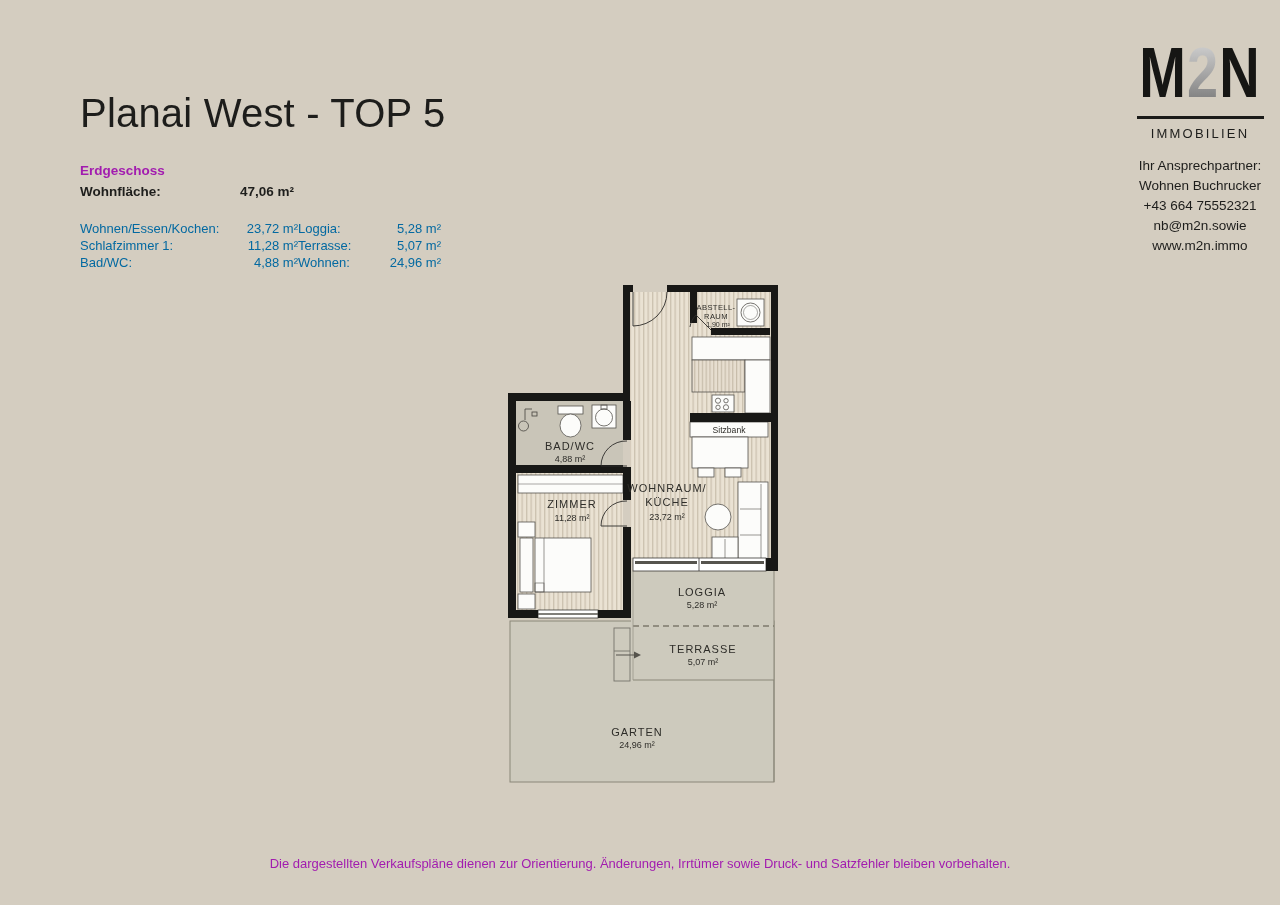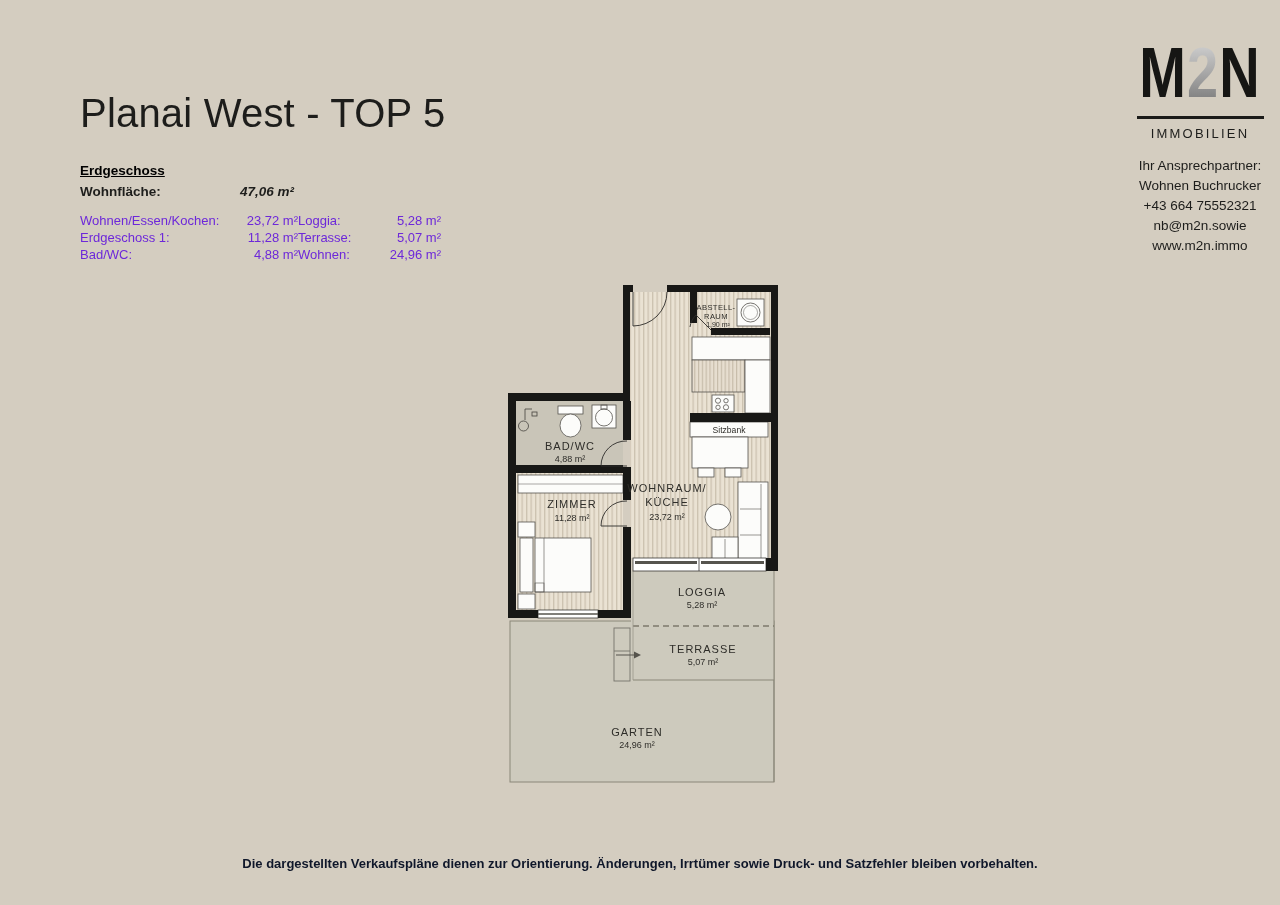--- a/index.html
+++ b/index.html
@@ -11,27 +11,27 @@
     position:relative;
     overflow:hidden;
   }
   .page { position:absolute; inset:0; background:#d4cdc0; }
 
   .title {
     position:absolute; left:80px; top:93px;
     font-size:40px; font-weight:500; letter-spacing:0.2px; color:#1d1d1b;
     line-height:1;
   }
-  .subhead { position:absolute; left:80px; font-size:13.5px; font-weight:700; color:#000000;text-decoration:underline; }
+  .subhead { position:absolute; left:80px; font-size:13.5px; font-weight:700; color:#a21caf; }
   .subhead.floor { top:163px; }
   .arearow { position:absolute; left:80px; top:184px; width:300px; font-size:13.5px; font-weight:700; }
   .arearow .alabel { display:inline-block; width:160px; }
-  .arearow .avalue { display:inline-block;font-style:italic; }
-
-  .roomtable { position:absolute; left:80px; top:212px; font-size:13px; color:#6d28d9; }
+  .arearow .avalue { display:inline-block; }
+
+  .roomtable { position:absolute; left:80px; top:220px; font-size:13px; color:#0369a1; }
   .rrow { display:flex; line-height:17px; }
   .c1l { width:163px; }
   .c1v { width:55px; text-align:right; }
   .c2l { width:80px; }
   .c2v { width:63px; text-align:right; }
 
   .logoblock { position:absolute; left:1102px; top:36px; width:196px; text-align:center; }
   .logotext {
     font-size:56px; font-weight:700; letter-spacing:1px; color:#161614;
     line-height:60px; transform:scaleY(1.24); transform-origin:center top;
@@ -41,21 +41,21 @@
     background:linear-gradient(180deg,#dcdcdc 0%,#a8a8a8 50%,#6f6f6f 100%);
     -webkit-background-clip:text; background-clip:text; color:transparent;
   }
   .logorule { width:127px; height:3px; background:#1b1b19; margin:20px auto 7px auto; }
   .logosub { font-size:13px; letter-spacing:2.2px; color:#1d1d1b; font-weight:400; }
   .contact { margin-top:15px; font-size:13.5px; line-height:20px; color:#1d1d1b; }
   .contact .chead { font-weight:400; }
 
   .footer {
     position:absolute; left:0; top:856px; width:1280px;
-    text-align:center; font-size:13px; color:#0f172a;font-weight:bold;
+    text-align:center; font-size:13px; color:#a21caf;
   }
 
   .plan { position:absolute; left:508px; top:285px; width:270px; height:505px; }
 
   svg text {
     font-family:"Liberation Sans", sans-serif;
     fill:#2e2d29;
   }
   .roomname { font-size:11px; letter-spacing:1px; }
   .roomarea { font-size:9px; }
@@ -77,21 +77,21 @@
   </div>
 
   <div class="roomtable">
     <div class="rrow">
       <span class="c1l">Wohnen/Essen/Kochen:</span>
       <span class="c1v">23,72 m²</span>
       <span class="c2l">Loggia:</span>
       <span class="c2v">5,28 m²</span>
     </div>
     <div class="rrow">
-      <span class="c1l">Erdgeschoss 1:</span>
+      <span class="c1l">Schlafzimmer 1:</span>
       <span class="c1v">11,28 m²</span>
       <span class="c2l">Terrasse:</span>
       <span class="c2v">5,07 m²</span>
     </div>
     <div class="rrow">
       <span class="c1l">Bad/WC:</span>
       <span class="c1v">4,88 m²</span>
       <span class="c2l">Wohnen:</span>
       <span class="c2v">24,96 m²</span>
     </div>

